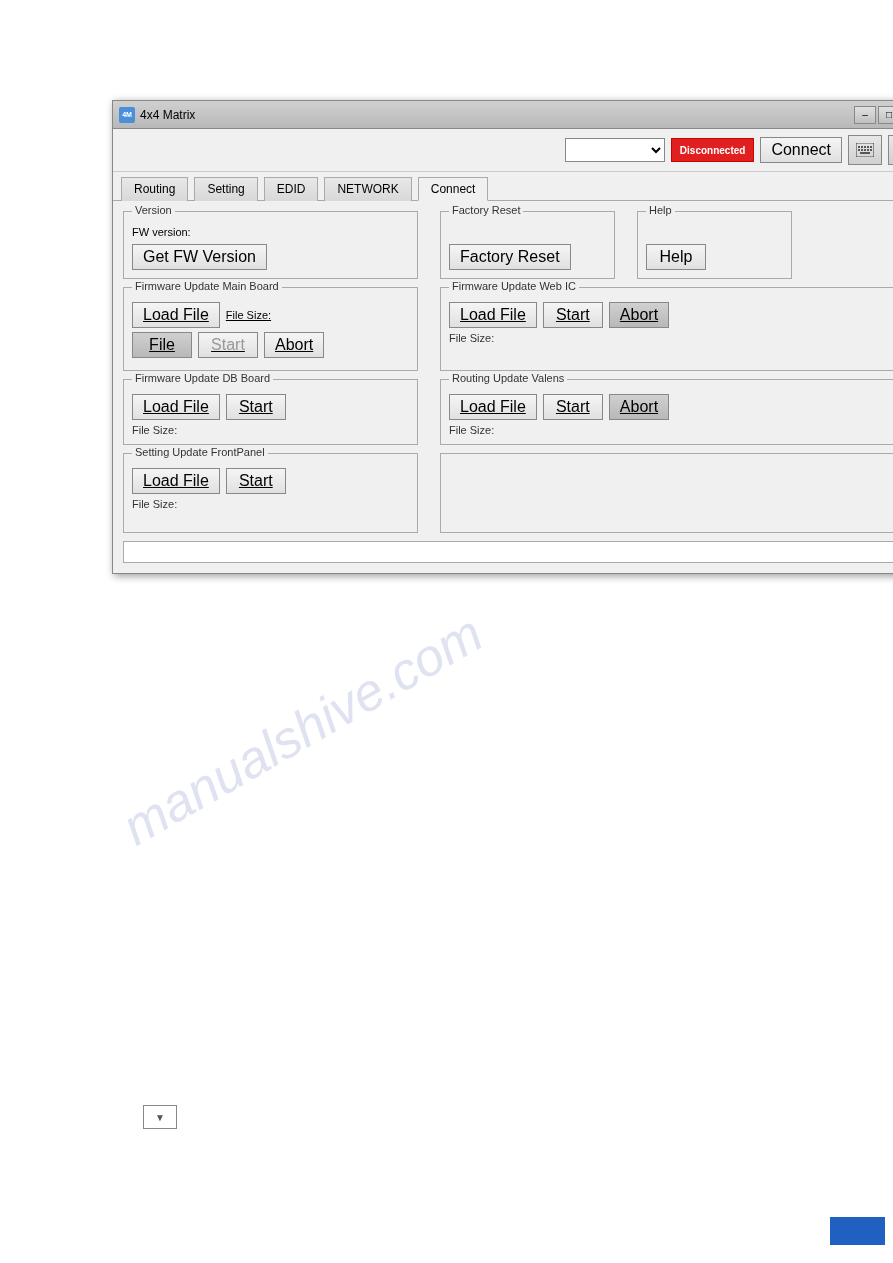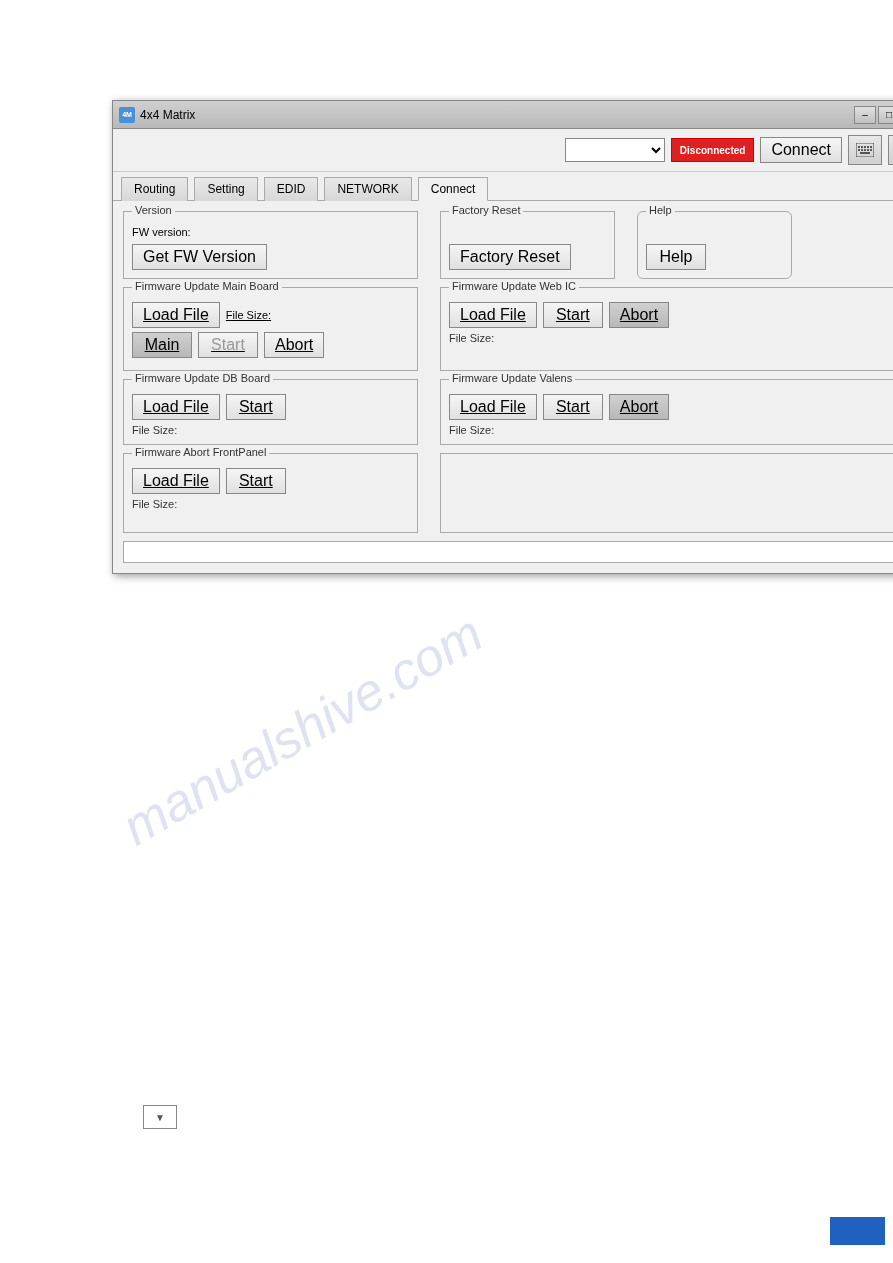--- a/index.html
+++ b/index.html
@@ -194,21 +194,21 @@
       cursor: pointer;
       font-size: 16px;
       min-width: 60px;
     }
     .btn-active {
       background: linear-gradient(to bottom, #d0d0d0, #b8b8b8);
     }
 
     .version-box { flex: 0 0 295px; }
     .factory-reset-box { flex: 0 0 175px; text-decoration: underline; }
-    .help-box { flex: 0 0 155px; border-radius: 6px; }
+    .help-box { flex: 0 0 155px; }
 
     .fw-update-main { flex: 0 0 295px; }
     .fw-update-web { flex: 1; }
     .fw-update-db { flex: 0 0 295px; }
     .fw-update-valens { flex: 1; }
     .fw-update-front { flex: 0 0 295px; }
     .fw-update-empty { flex: 1; }
 
     .section-row {
       display: flex;
@@ -380,21 +380,21 @@
 
       <div class="sections-row">
 
         <div class="group-box fw-update-main">
           <span class="group-box-label">Firmware Update Main Board</span>
           <div class="section-row">
             <button class="btn">Load File</button>
             <span style="font-size:11px;">File Size:</span>
           </div>
           <div class="section-row">
-            <button class="btn btn-active">Main</button>
+            <button class="btn btn-active">File</button>
             <button class="btn" style="color:#999;">Start</button>
             <button class="btn">Abort</button>
           </div>
         </div>
 
         <div class="group-box fw-update-web">
           <span class="group-box-label">Firmware Update Web IC</span>
           <div class="section-row">
             <button class="btn">Load File</button>
             <button class="btn">Start</button>
@@ -410,35 +410,35 @@
         <div class="group-box fw-update-db">
           <span class="group-box-label">Firmware Update DB Board</span>
           <div class="section-row">
             <button class="btn">Load File</button>
             <button class="btn">Start</button>
           </div>
           <div class="file-size-label">File Size:</div>
         </div>
 
         <div class="group-box fw-update-valens">
-          <span class="group-box-label">Firmware Update Valens</span>
+          <span class="group-box-label">Routing Update Valens</span>
           <div class="section-row">
             <button class="btn">Load File</button>
             <button class="btn">Start</button>
             <button class="btn btn-active">Abort</button>
           </div>
           <div class="file-size-label">File Size:</div>
         </div>
 
       </div>
 
       <div class="sections-row">
 
         <div class="group-box fw-update-front">
-          <span class="group-box-label">Firmware Abort FrontPanel</span>
+          <span class="group-box-label">Setting Update FrontPanel</span>
           <div class="section-row">
             <button class="btn">Load File</button>
             <button class="btn">Start</button>
           </div>
           <div class="file-size-label">File Size:</div>
         </div>
 
         <div class="group-box fw-update-empty" style="min-height:80px;">
         </div>
 

